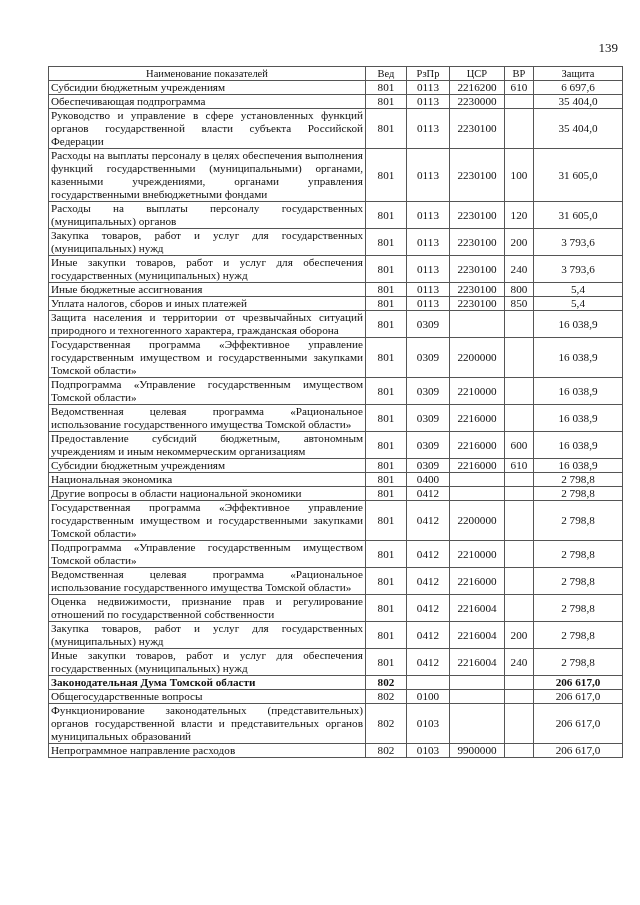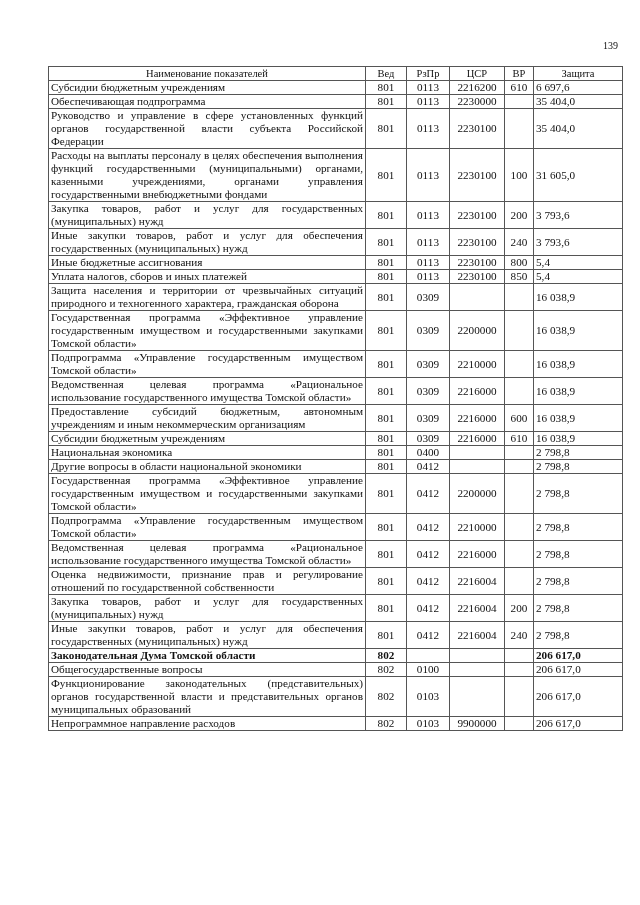--- a/index.html
+++ b/index.html
@@ -1,32 +1,32 @@
 <!DOCTYPE html>
 <html><head>
 <meta charset="utf-8">
 <style>
   html, body { margin: 0; padding: 0; background: #ffffff; }
   body { width: 640px; height: 905px; position: relative; overflow: hidden;
          font-family: "Liberation Serif", "DejaVu Serif", serif; color: #111; }
-  .page-number { position: absolute; top: 40px; right: 22px; font-size: 10px; }
+  .page-number { position: absolute; top: 40px; right: 22px; font-size: 13px; }
   table.budget { position: absolute; top: 66px; left: 48px; width: 574px;
                  border-collapse: collapse; table-layout: fixed; font-size: 11.2px; line-height: 13px; padding-left: 47px; }
   table.budget td, table.budget th { border: 1px solid #555; padding: 0 2px; vertical-align: middle; }
   table.budget th { font-weight: normal; text-align: center; height: 12px; font-size: 10.5px; }
   col.c-name { width: 317px; }
   col.c-ved { width: 41px; }
   col.c-rz { width: 43px; }
   col.c-csr { width: 55px; }
   col.c-vr { width: 29px; }
   col.c-sum { width: 89px; }
   td.name { text-align: justify; text-align-last: left; }
   td.ved, td.rz, td.csr { text-align: center; }
   td.vr { text-align: center; padding-left: 3px; }
-  td.sum { text-align: left; }
+  td.sum { text-align: center; }
   tr.bold td { font-weight: bold; }
 </style>
 </head>
 <body>
 
 <div class="page-number">139</div>
 
 <table class="budget">
   <colgroup>
     <col class="c-name">
@@ -73,20 +73,28 @@
       </tr>
       <tr>
         <td class="name">Расходы на выплаты персоналу в целях обеспечения выполнения функций государственными (муниципальными) органами, казенными учреждениями, органами управления государственными внебюджетными фондами</td>
         <td class="ved">801</td>
         <td class="rz">0113</td>
         <td class="csr">2230100</td>
         <td class="vr">100</td>
         <td class="sum">31 605,0</td>
       </tr>
       <tr>
+        <td class="name">Расходы на выплаты персоналу государственных (муниципальных) органов</td>
+        <td class="ved">801</td>
+        <td class="rz">0113</td>
+        <td class="csr">2230100</td>
+        <td class="vr">120</td>
+        <td class="sum">31 605,0</td>
+      </tr>
+      <tr>
         <td class="name">Закупка товаров, работ и услуг для государственных (муниципальных) нужд</td>
         <td class="ved">801</td>
         <td class="rz">0113</td>
         <td class="csr">2230100</td>
         <td class="vr">200</td>
         <td class="sum">3 793,6</td>
       </tr>
       <tr>
         <td class="name">Иные закупки товаров, работ и услуг для обеспечения государственных (муниципальных) нужд</td>
         <td class="ved">801</td>

